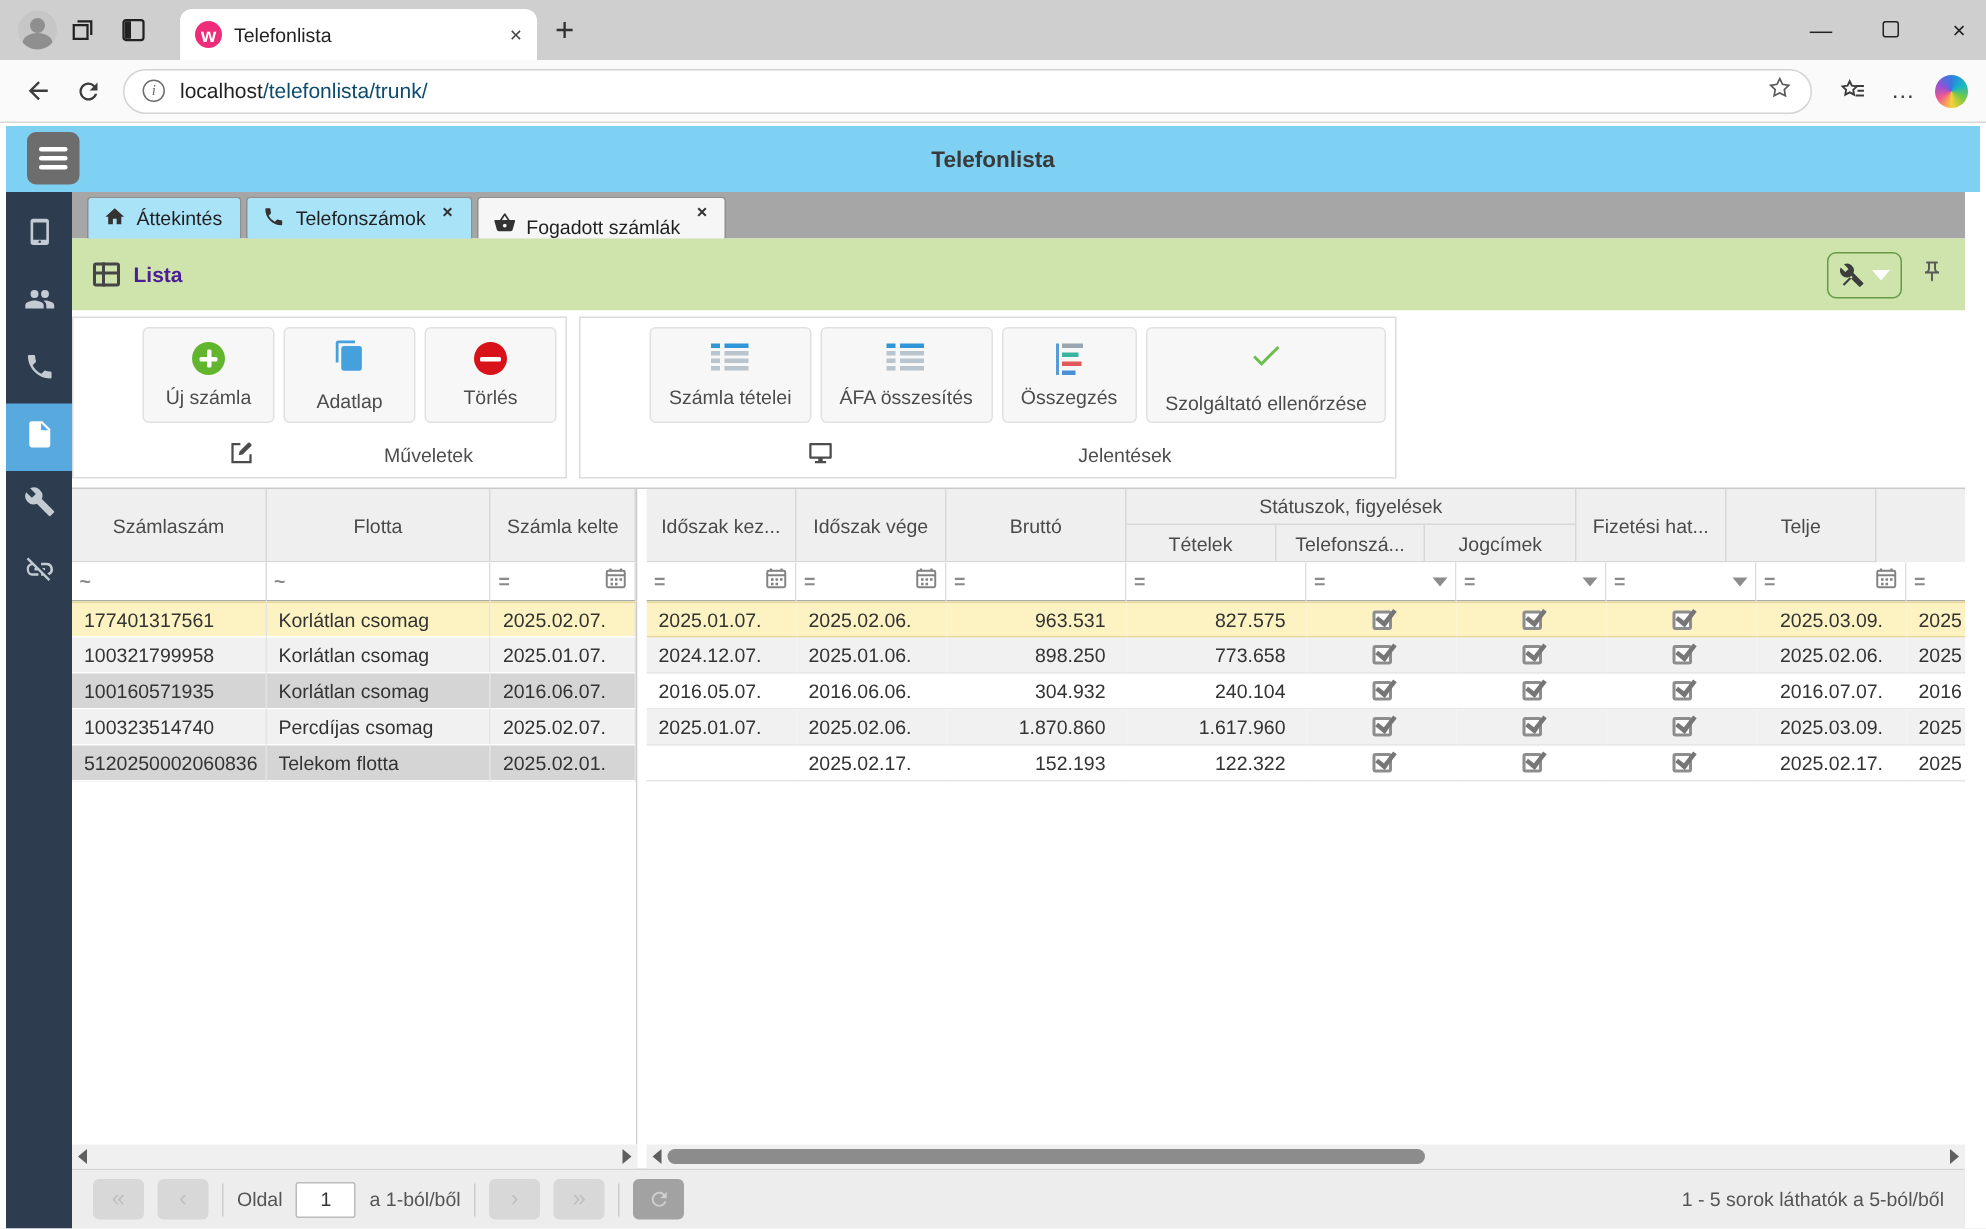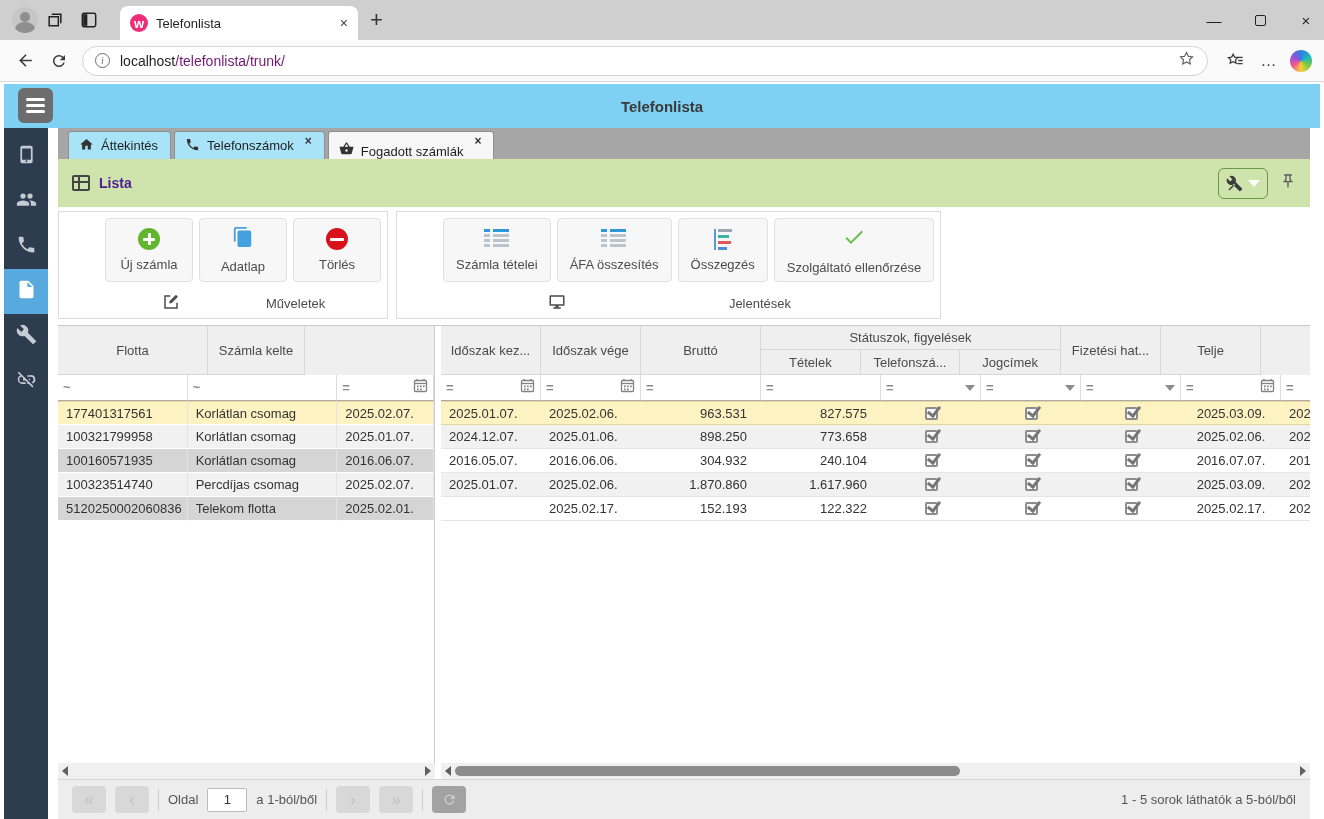--- a/index.html
+++ b/index.html
@@ -23,34 +23,34 @@
   .wc { font-size:15px; color:#222; cursor:pointer; width:20px; text-align:center; }
   .wc-max { width:11px; height:11px; border:1.5px solid #222; border-radius:2px; }
 
   .navbar { height:42px; background:#fafafa; display:flex; align-items:center; border-bottom:1px solid #d8d8d8; }
   .nav-ic { width:34px; height:30px; display:flex; align-items:center; justify-content:center; cursor:pointer; color:#3c3c3c; }
   .urlpill { flex:1; height:30px; margin:0 10px 0 6px; background:#fff; border:1px solid #d4d4d4; border-radius:15px;
              display:flex; align-items:center; padding:0 12px; gap:10px; }
   .info-ic { width:15px; height:15px; border:1.3px solid #6e6e6e; border-radius:50%; color:#6e6e6e; font-size:10px;
              display:flex; align-items:center; justify-content:center; font-family:"Liberation Serif",serif; font-style:italic; }
   .url-host { font-size:14px; color:#1f1f1f; }
-  .url-path { font-size:14px; color:#701a75; }
+  .url-path { font-size:14px; color:#0c4a6e; }
   .pill-star { margin-left:auto; color:#5a5a5a; }
   .copilot { width:22px; height:22px; border-radius:50%;
              background:conic-gradient(#2f7fe0,#18b7c4,#7ac943,#f7d038,#f05a8e,#9350d8,#2f7fe0); margin:0 12px 0 4px; }
 
   
   .app { height:737px; background:#fff; display:flex; flex-direction:column; }
   .app-header { height:44px; background:#7ed1f2; position:relative; display:flex; align-items:center; justify-content:center;
                 margin:2px 4px 0 4px; }
   .hamburger { position:absolute; left:14px; top:4px; width:35px; height:35px; background:#6d6d6d; border-radius:6px;
                display:flex; flex-direction:column; align-items:center; justify-content:center; gap:3px; cursor:pointer; }
   .hamburger span { width:19px; height:3px; background:#fff; border-radius:2px; }
   .app-title { font-size:15px; font-weight:bold; color:#3a3a3a; }
-  .app-body { flex:1; display:flex; min-height:0; margin:0 4px;gap:10px; }
+  .app-body { flex:1; display:flex; min-height:0; margin:0 4px; }
 
   .sidebar { width:44px; background:#2d3c4e; flex:none; display:flex; flex-direction:column; padding-top:6px; }
   .side-item { height:45px; display:flex; align-items:center; justify-content:center; cursor:pointer; }
   .side-item svg { width:21px; height:21px; fill:#c3cbd3; }
   .side-item.active { background:#58a9dd; }
   .side-item.active svg { fill:#ffffff; }
 
   .main { flex:1; display:flex; flex-direction:column; min-width:0; margin-right:10px; background:#fff; }
 
   
@@ -388,20 +388,21 @@
             <span class="f-lbl">Jelentések</span>
           </div>
         </div>
       </div>
 
       <div class="gridwrap">
         <div class="grid-main">
 
           <div class="gsec-frozen">
             <div class="hrow">
+              <div class="hcell" style="width:130px">Számlaszám</div>
               <div class="hcell" style="width:150px">Flotta</div>
               <div class="hcell" style="width:97px">Számla kelte</div>
             </div>
             <div class="frow">
               <div class="fcell" style="width:130px">
                   <span class="fop">~</span>
                   <span class="finput"></span>
                 </div>
               <div class="fcell" style="width:150px">
                   <span class="fop">~</span>

